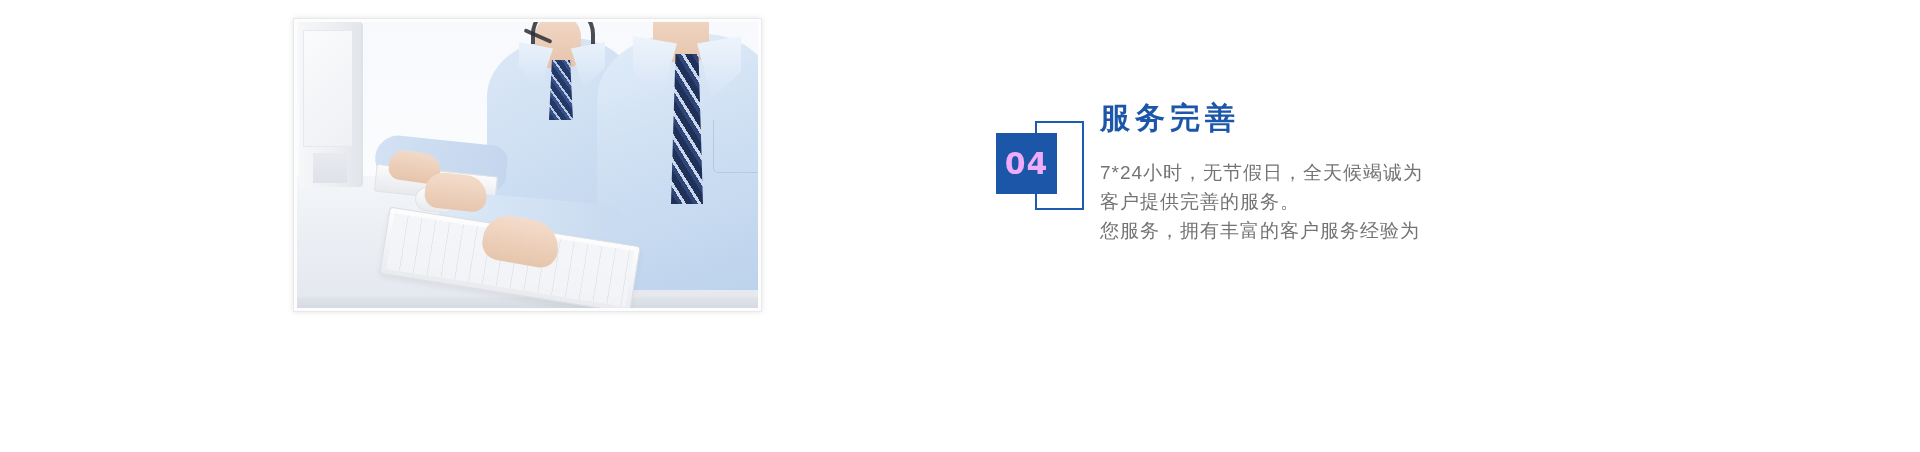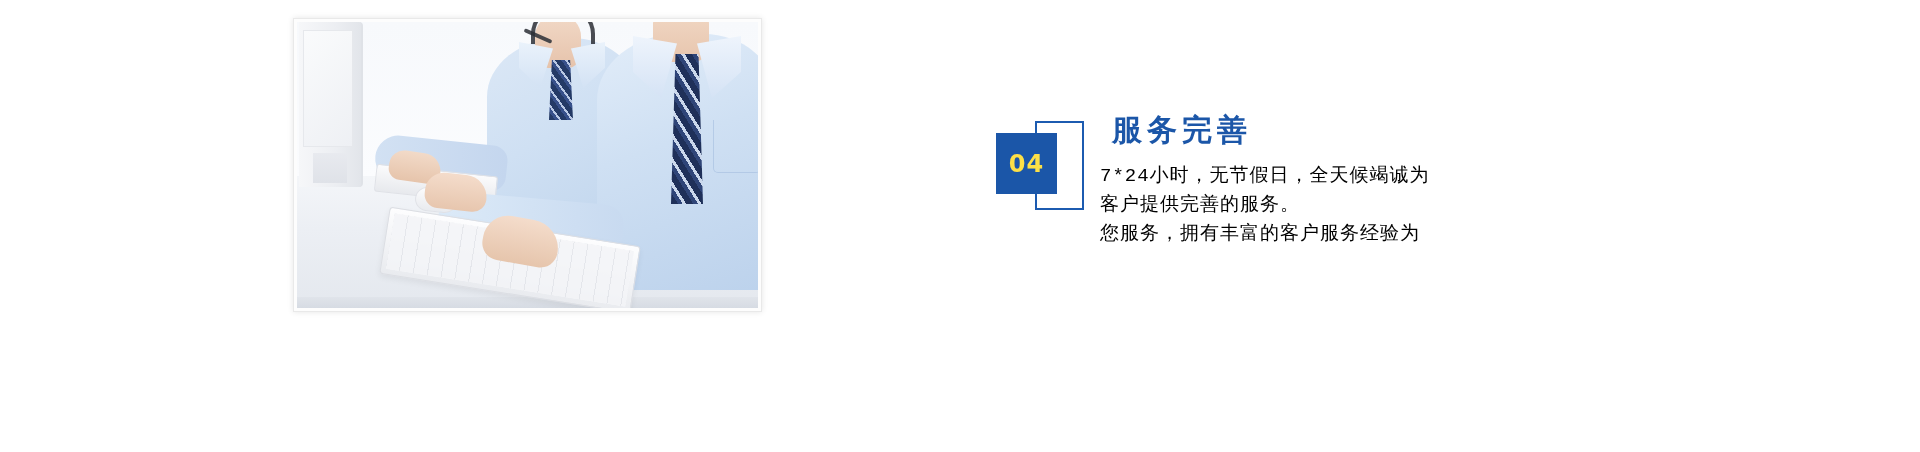--- a/index.html
+++ b/index.html
@@ -320,53 +320,53 @@
     left: 0px;
     top: 12px;
     width: 61px;
     height: 61px;
     background: #1b56a8;
     display: flex;
     align-items: center;
     justify-content: center;
   }
   .badge-number {
-    color: #fde047;
+    color: #f0abfc;
     font-family: "DejaVu Sans", "Liberation Sans", sans-serif;
-    font-size: 24px;
+    font-size: 30px;
     font-weight: 700;
     letter-spacing: 1px;
     line-height: 1;
   }
 
   .text-block {
     position: absolute;
     left: 104px;
     top: 0px;
     width: 470px;
   }
 
   .title {
     color: #1b56a8;
     font-size: 30px;
     font-weight: 700;
     letter-spacing: 5px;
     line-height: 40px;
-    margin: 12px;
+    margin: 0;
     white-space: nowrap;
     font-family: "DejaVu Sans", "Liberation Sans", sans-serif;
   }
 
   .desc {
-    margin: 8px 0 0 0;
-    color: #000000;
+    margin: 20px 0 0 0;
+    color: #737373;
     font-size: 19px;
     line-height: 29px;
     letter-spacing: 1px;
-    font-family: Liberation Mono, monospace;
+    font-family: Liberation Sans, sans-serif;
   }
   .desc-line {
     display: block;
     white-space: nowrap;
   }
 </style>
 </head>
 <body>
 
 <div class="stage">

